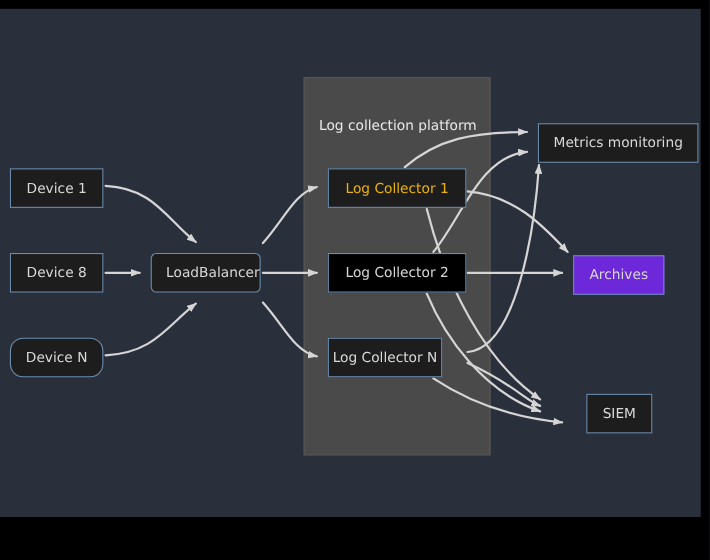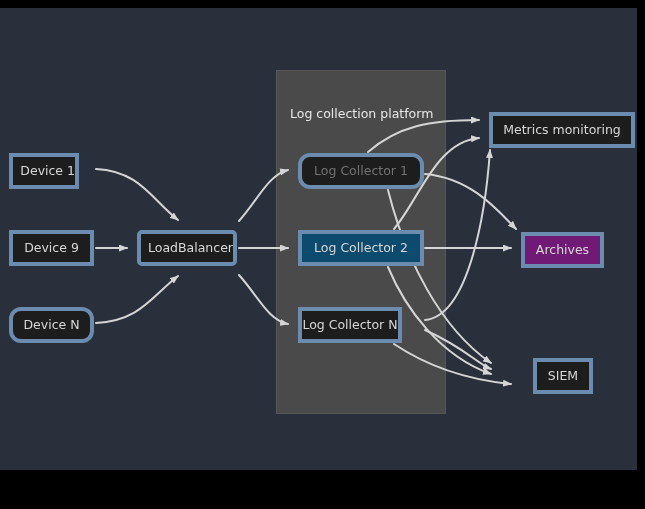--- a/index.html
+++ b/index.html
@@ -48,21 +48,21 @@
     color: #e8e8e8;
     font-size: 12.5px;
     white-space: nowrap;
     line-height: 1;
     margin-top: 24px;
   }
   .node {
     position: absolute;
     box-sizing: border-box;
     background: #1d1d1d;
-    border: 4px solid #a21caf;
+    border: 1px solid #a21caf;
     color: #d8d8d8;
     font-size: 12.5px;
     display: flex;
     align-items: center;
     justify-content: center;
     white-space: nowrap;
     line-height: 1;
   }
   .node.rounded {
     border-radius: 5px;
@@ -96,45 +96,45 @@
           <path d="M 394,221 C 420,190 436,134 479,130" marker-end="url(#arrowhead)" stroke="#d5d5d5"></path>
           <path d="M 425,240 L 511,240" marker-end="url(#arrowhead)" stroke="#d5d5d5"></path>
           <path d="M 388,259 C 405,300 440,348 491,366" marker-end="url(#arrowhead)" stroke="#d5d5d5"></path>
           <path d="M 425,312 C 470,308 486,200 490,142" marker-end="url(#arrowhead)" stroke="#d5d5d5"></path>
           <path d="M 394,336 C 430,360 470,372 511,376" marker-end="url(#arrowhead)" stroke="#d5d5d5"></path>
           <path d="M 425,322 C 465,340 478,356 491,361" marker-end="url(#arrowhead)" stroke="#d5d5d5"></path>
         </g>
     </svg>
 
     <div id="nodes-group">
-        <div class="node" style="left: 9px; top: 145px; width: 70px; height: 36px; background: rgb(29, 29, 29); border-color: rgb(107, 140, 174); color: rgb(216, 216, 216); justify-content: flex-end;">
+        <div class="node" style="left: 9px; top: 145px; width: 85px; height: 36px; background: rgb(29, 29, 29); border-color: rgb(107, 140, 174); color: rgb(216, 216, 216);">
           <span>Device 1</span>
         </div>
         <div class="node" style="left: 9px; top: 222px; width: 85px; height: 36px; background: rgb(29, 29, 29); border-color: rgb(107, 140, 174); color: rgb(216, 216, 216);">
-          <span>Device 9</span>
+          <span>Device 8</span>
         </div>
         <div class="node" style="left: 9px; top: 299px; width: 85px; height: 36px; background: rgb(29, 29, 29); border-color: rgb(107, 140, 174); color: rgb(216, 216, 216); border-radius: 12px;">
           <span>Device N</span>
         </div>
         <div class="node rounded" style="left: 137px; top: 222px; width: 100px; height: 36px; background: rgb(29, 29, 29); border-color: rgb(107, 140, 174); color: rgb(216, 216, 216); justify-content: flex-end;">
           <span>LoadBalancer</span>
         </div>
-        <div class="node" style="left: 298px; top: 145px; width: 126px; height: 36px; background: rgb(29, 29, 29); border-color: rgb(107, 140, 174); color: #737373; border-radius: 12px;">
+        <div class="node" style="left: 298px; top: 145px; width: 126px; height: 36px; background: rgb(29, 29, 29); border-color: rgb(107, 140, 174); color: #eab308;">
           <span>Log Collector 1</span>
         </div>
-        <div class="node" style="left: 298px; top: 222px; width: 126px; height: 36px; background: #0c4a6e; border-color: rgb(107, 140, 174); color: rgb(216, 216, 216);">
+        <div class="node" style="left: 298px; top: 222px; width: 126px; height: 36px; background: #000000; border-color: rgb(107, 140, 174); color: rgb(216, 216, 216);">
           <span>Log Collector 2</span>
         </div>
         <div class="node" style="left: 298px; top: 299px; width: 104px; height: 36px; background: rgb(29, 29, 29); border-color: rgb(107, 140, 174); color: rgb(216, 216, 216);">
           <span>Log Collector N</span>
         </div>
         <div class="node" style="left: 489px; top: 104px; width: 146px; height: 36px; background: rgb(29, 29, 29); border-color: rgb(107, 140, 174); color: rgb(216, 216, 216);">
           <span>Metrics monitoring</span>
         </div>
-        <div class="node" style="left: 521px; top: 224px; width: 83px; height: 36px; background: #701a75; border-color: rgb(107, 140, 174); color: rgb(216, 216, 216);">
+        <div class="node" style="left: 521px; top: 224px; width: 83px; height: 36px; background: #6d28d9; border-color: rgb(107, 140, 174); color: rgb(216, 216, 216);">
           <span>Archives</span>
         </div>
         <div class="node" style="left: 533px; top: 350px; width: 60px; height: 36px; background: rgb(29, 29, 29); border-color: rgb(107, 140, 174); color: rgb(216, 216, 216);">
           <span>SIEM</span>
         </div>
       </div>
 
   </div>
 </div>
 

